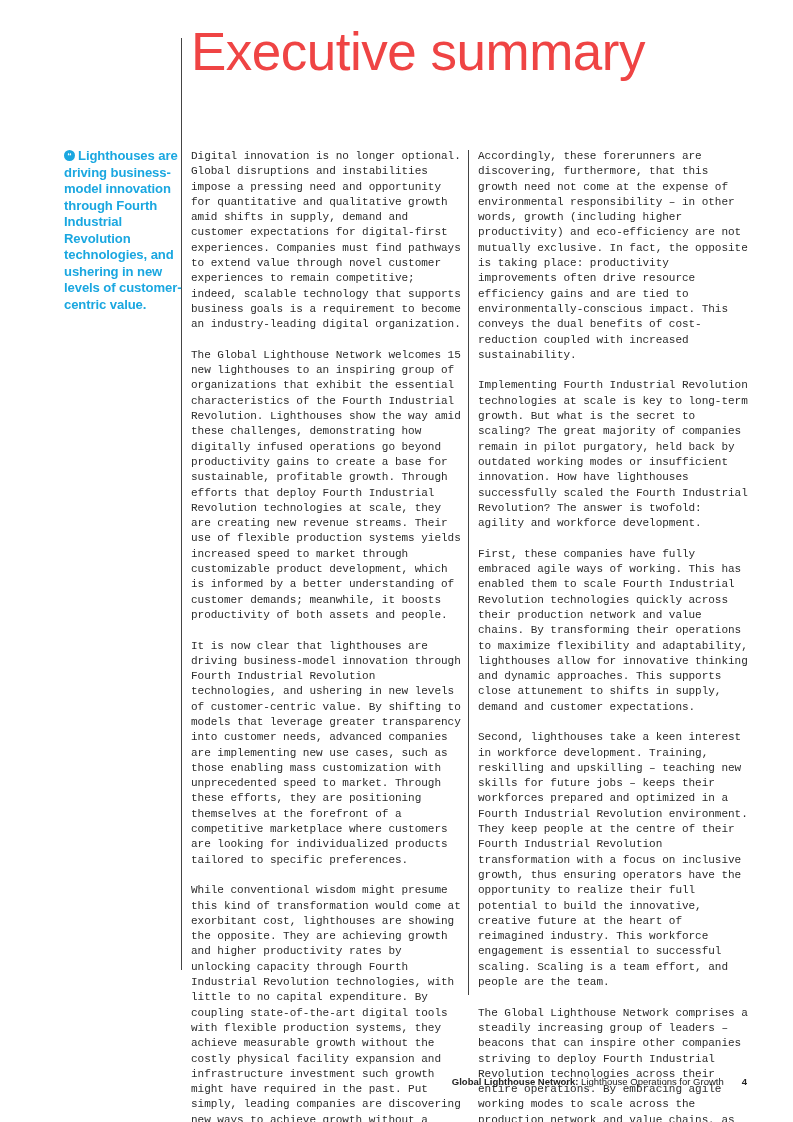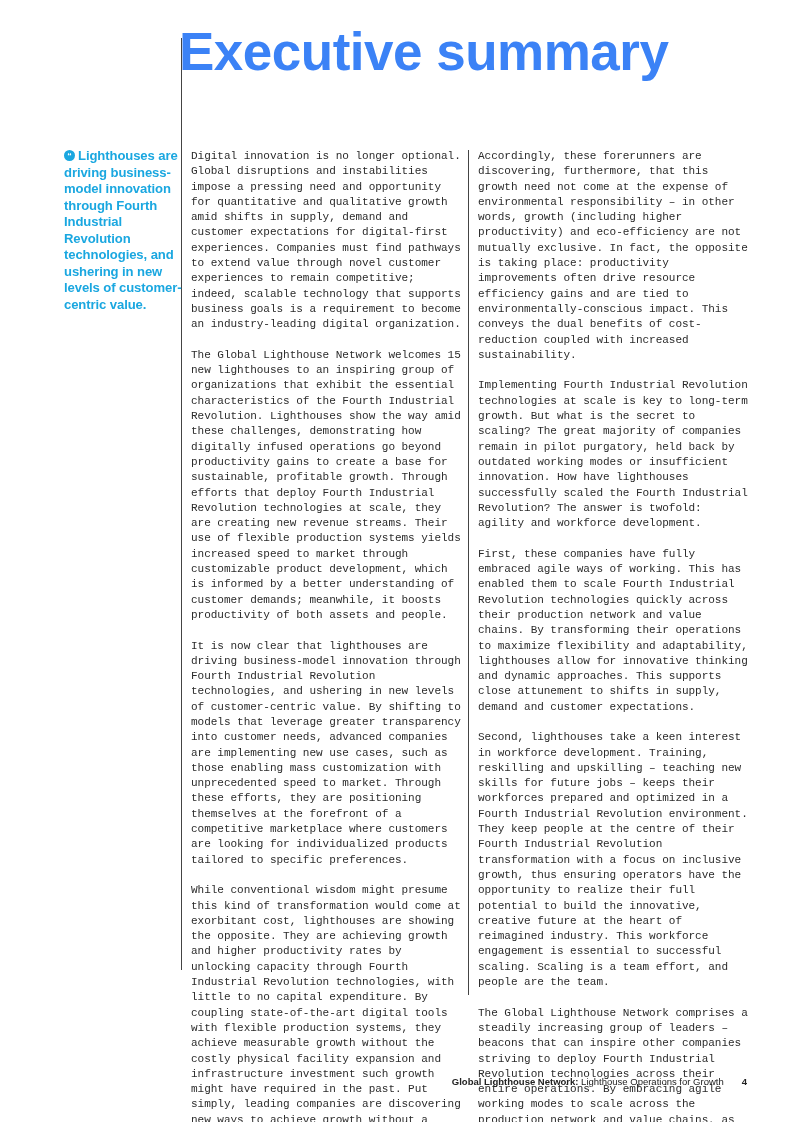--- a/index.html
+++ b/index.html
@@ -1,20 +1,20 @@
 <!DOCTYPE html>
 <html><head>
 <meta charset="utf-8">
 <style>
   html, body { margin: 0; padding: 0; background: #ffffff; }
   body { width: 793px; height: 1122px; position: relative; overflow: hidden;
          font-family: "Liberation Sans", sans-serif; color: #2b2b2b; }
-  .title { position: absolute; left: 179px; top: 22px; margin: 0;
-           font-size: 53px; font-weight: bold; letter-spacing: -0.5px;
-           color: #3b82f6; line-height: 1.15; }
+  .title { position: absolute; left: 191px; top: 22px; margin: 0;
+           font-size: 53px; font-weight: normal; letter-spacing: -0.5px;
+           color: #ef4444; line-height: 1.15; }
   .rule-left { position: absolute; left: 181px; top: 38px; width: 1px; height: 932px; background: #444; }
   .rule-mid { position: absolute; left: 468px; top: 150px; width: 1px; height: 845px; background: #444; }
   .pullquote { position: absolute; left: 64px; top: 148px; width: 128px;
                font-size: 13.1px; font-weight: bold; color: #1aa7e0;
                line-height: 16.5px; letter-spacing: -0.1px; }
   .quote-icon { display: inline-block; width: 11px; height: 11px; border-radius: 50%;
                 background: #1aa7e0; color: #fff; font-size: 9px; line-height: 13px;
                 text-align: center; vertical-align: 1px; margin-right: 3px; font-weight: bold; }
   .col { position: absolute; width: 275px; font-size: 11.05px; line-height: 15.3px;
          color: #2b2b2b; letter-spacing: -0.05px; font-family: Liberation Mono, monospace; }

